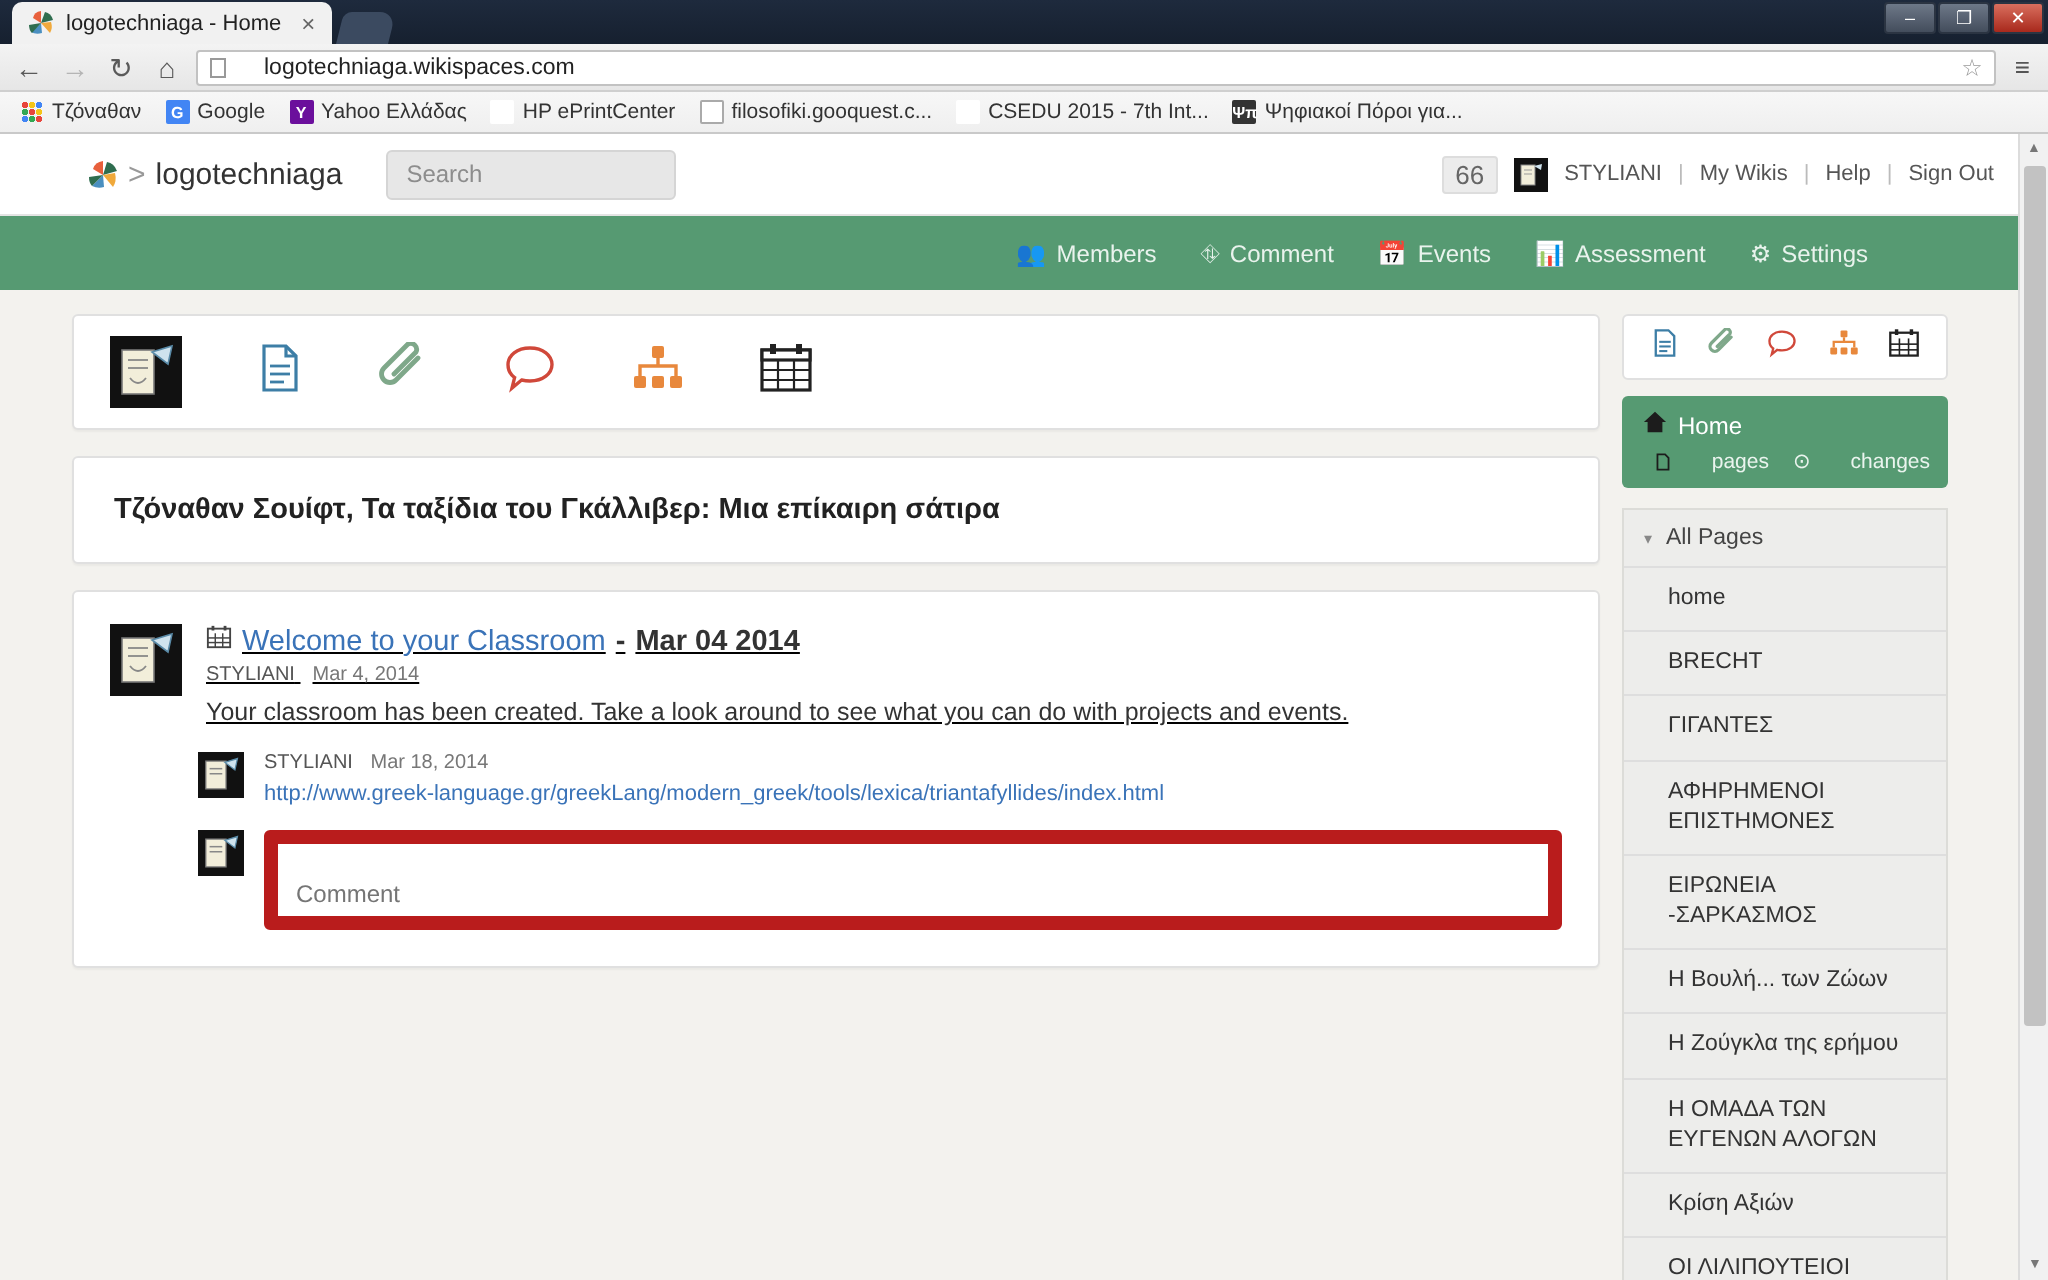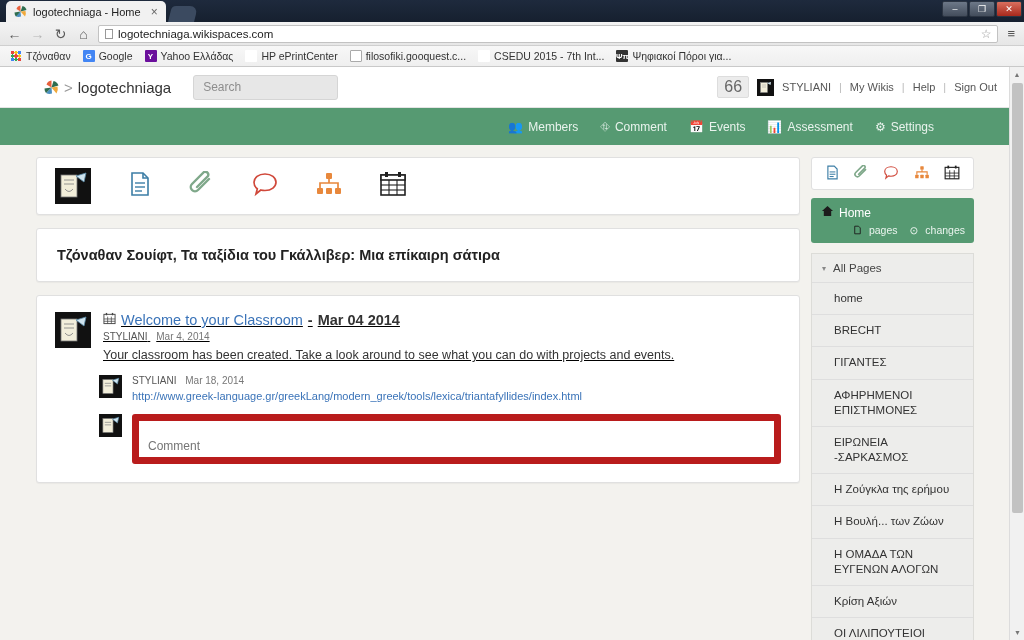--- a/index.html
+++ b/index.html
@@ -74,21 +74,21 @@
   .navicon { font-size: 14px; color: #5a5a5a; width: 17px; text-align: center; cursor: default; }
   .navicon.dim { color: #b5b5b5; }
   .urlbar {
     flex: 1;
     height: 18px;
     background: #fff;
     border: 1px solid #c2c2c2;
     border-radius: 2px;
     display: flex; align-items: center;
     padding: 0 6px;
-    gap: 5px;
+    gap: 19px;
     font-size: 11.5px;
     color: #222;
   }
   .urlbar .pageicon {
     width: 8px; height: 10px;
     border: 1px solid #999;
     background: #fff;
     flex: 0 0 auto;
   }
   .star { color: #9a9a9a; font-size: 12px; margin-left: auto; }
@@ -174,21 +174,21 @@
 
   .header-right {
     margin-left: auto;
     display: flex; align-items: center;
     gap: 8px;
     font-size: 11px; color: #555;
   }
   .badge-count {
     background: #ececec; border: 1px solid #ddd;
     border-radius: 2px;
-    padding: 1px 6px; font-size: 16px; color: #666;
+    padding: 1px 6px; font-size: 13px; color: #666;
   }
   .useravatar {
     width: 17px; height: 17px; background: #111;
     display: flex; align-items: center; justify-content: center;
     font-size: 9px;
   }
   .hlink { color: #555; }
   .hsep { color: #bbb; }
 
   .greenbar {
@@ -288,21 +288,21 @@
     background: #569a72;
     border-radius: 3px;
     padding: 7px 9px 7px 10px;
     color: #fff;
   }
   .sb-home .hrow1 { font-size: 12px; display: flex; align-items: center; gap: 5px; }
   .sb-home .hrow2 {
     display: flex; justify-content: flex-end; gap: 12px;
     font-size: 10.5px; margin-top: 4px; color: #eaf4ee;
   }
-  .sb-home .hrow2 span { display: flex; align-items: center; gap: 7px; }
+  .sb-home .hrow2 span { display: flex; align-items: center; gap: 20px; }
 
   .sb-group {
     margin-top: 10px;
     background: #ededeb;
     border: 1px solid #dcdcd8;
     border-top: none;
   }
   .sb-allpages {
     padding: 8px 10px;
     font-size: 11.5px; color: #444;
@@ -677,22 +677,22 @@
           <div class="sb-group">
             <div class="sb-allpages">
               <span class="caret">▾</span>
               <span>All Pages</span>
             </div>
             <div class="sb-item">home</div>
             <div class="sb-item">BRECHT</div>
             <div class="sb-item">ΓΙΓΑΝΤΕΣ</div>
             <div class="sb-item">ΑΦΗΡΗΜΕΝΟΙ ΕΠΙΣΤΗΜΟΝΕΣ</div>
             <div class="sb-item">ΕΙΡΩΝΕΙΑ -ΣΑΡΚΑΣΜΟΣ</div>
+            <div class="sb-item">Η Βουλή... των Ζώων</div>
             <div class="sb-item">Η Ζούγκλα της ερήμου</div>
-            <div class="sb-item">Η Βουλή... των Ζώων</div>
             <div class="sb-item">Η ΟΜΑΔΑ ΤΩΝ ΕΥΓΕΝΩΝ ΑΛΟΓΩΝ</div>
             <div class="sb-item">Κρίση Αξιών</div>
             <div class="sb-item">ΟΙ ΛΙΛΙΠΟΥΤΕΙΟΙ</div>
 
           </div>
         </div>
       </div>
     </div>
   </div>
 

